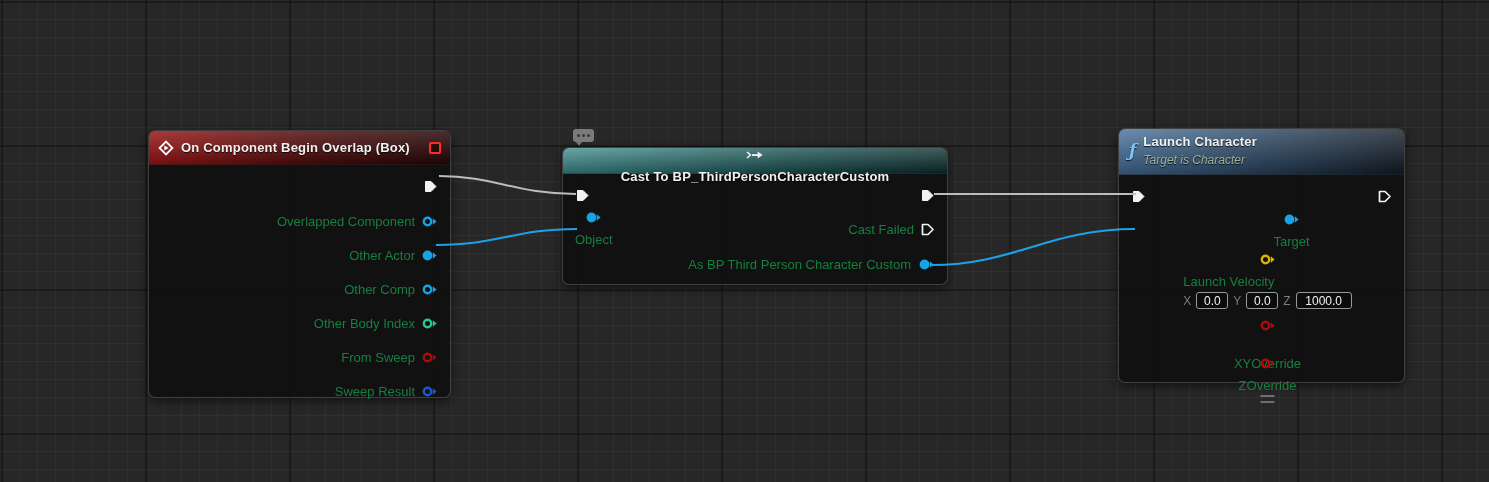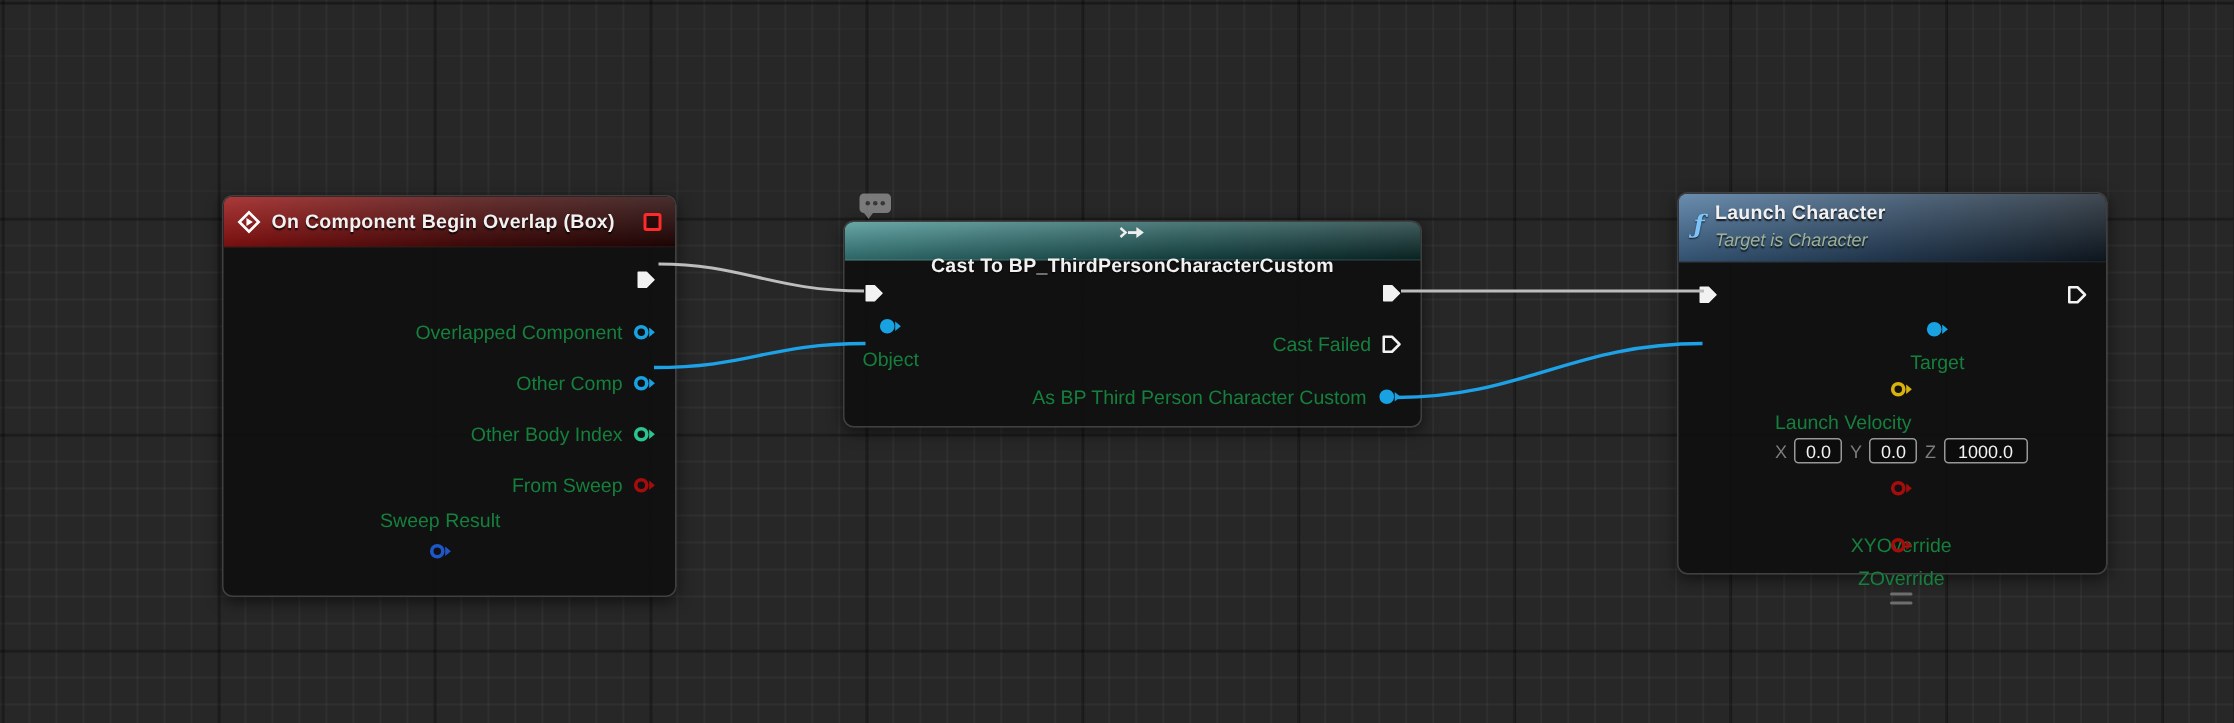--- a/index.html
+++ b/index.html
@@ -129,20 +129,29 @@
 
     <div class="prow out" style="height:34px;margin-top:3px;">
       <span class="plabel">Overlapped Component</span>
       <span class="pin c-object">
         <svg class="pinc" width="16" height="13" viewBox="0 0 16 13">
             <circle cx="5.5" cy="6.5" r="3.7"></circle>
             <path d="M10.8 3.3 L14.6 6.5 L10.8 9.7 Z"></path>
           </svg>
       </span>
     </div>
+    <div class="prow out" style="height:34px;">
+      <span class="plabel">Other Actor</span>
+      <span class="pin filled c-object">
+        <svg class="pinc" width="16" height="13" viewBox="0 0 16 13">
+            <circle cx="5.5" cy="6.5" r="3.7"></circle>
+            <path d="M10.8 3.3 L14.6 6.5 L10.8 9.7 Z"></path>
+          </svg>
+      </span>
+    </div>
     <div class="prow out" style="height:34px;text-align:right;">
       <span class="plabel">Other Comp</span>
       <span class="pin c-object">
         <svg class="pinc" width="16" height="13" viewBox="0 0 16 13">
             <circle cx="5.5" cy="6.5" r="3.7"></circle>
             <path d="M10.8 3.3 L14.6 6.5 L10.8 9.7 Z"></path>
           </svg>
       </span>
     </div>
     <div class="prow out" style="height:34px;">
@@ -156,21 +165,21 @@
     </div>
     <div class="prow out" style="height:34px;">
       <span class="plabel">From Sweep</span>
       <span class="pin c-bool">
         <svg class="pinc" width="16" height="13" viewBox="0 0 16 13">
             <circle cx="5.5" cy="6.5" r="3.7"></circle>
             <path d="M10.8 3.3 L14.6 6.5 L10.8 9.7 Z"></path>
           </svg>
       </span>
     </div>
-    <div class="prow out" style="height:34px;flex-direction:column;">
+    <div class="prow out" style="height:34px;">
       <span class="plabel">Sweep Result</span>
       <span class="pin c-struct">
         <svg class="pinc" width="16" height="13" viewBox="0 0 16 13">
             <circle cx="5.5" cy="6.5" r="3.7"></circle>
             <path d="M10.8 3.3 L14.6 6.5 L10.8 9.7 Z"></path>
           </svg>
       </span>
     </div>
   </div>
 

